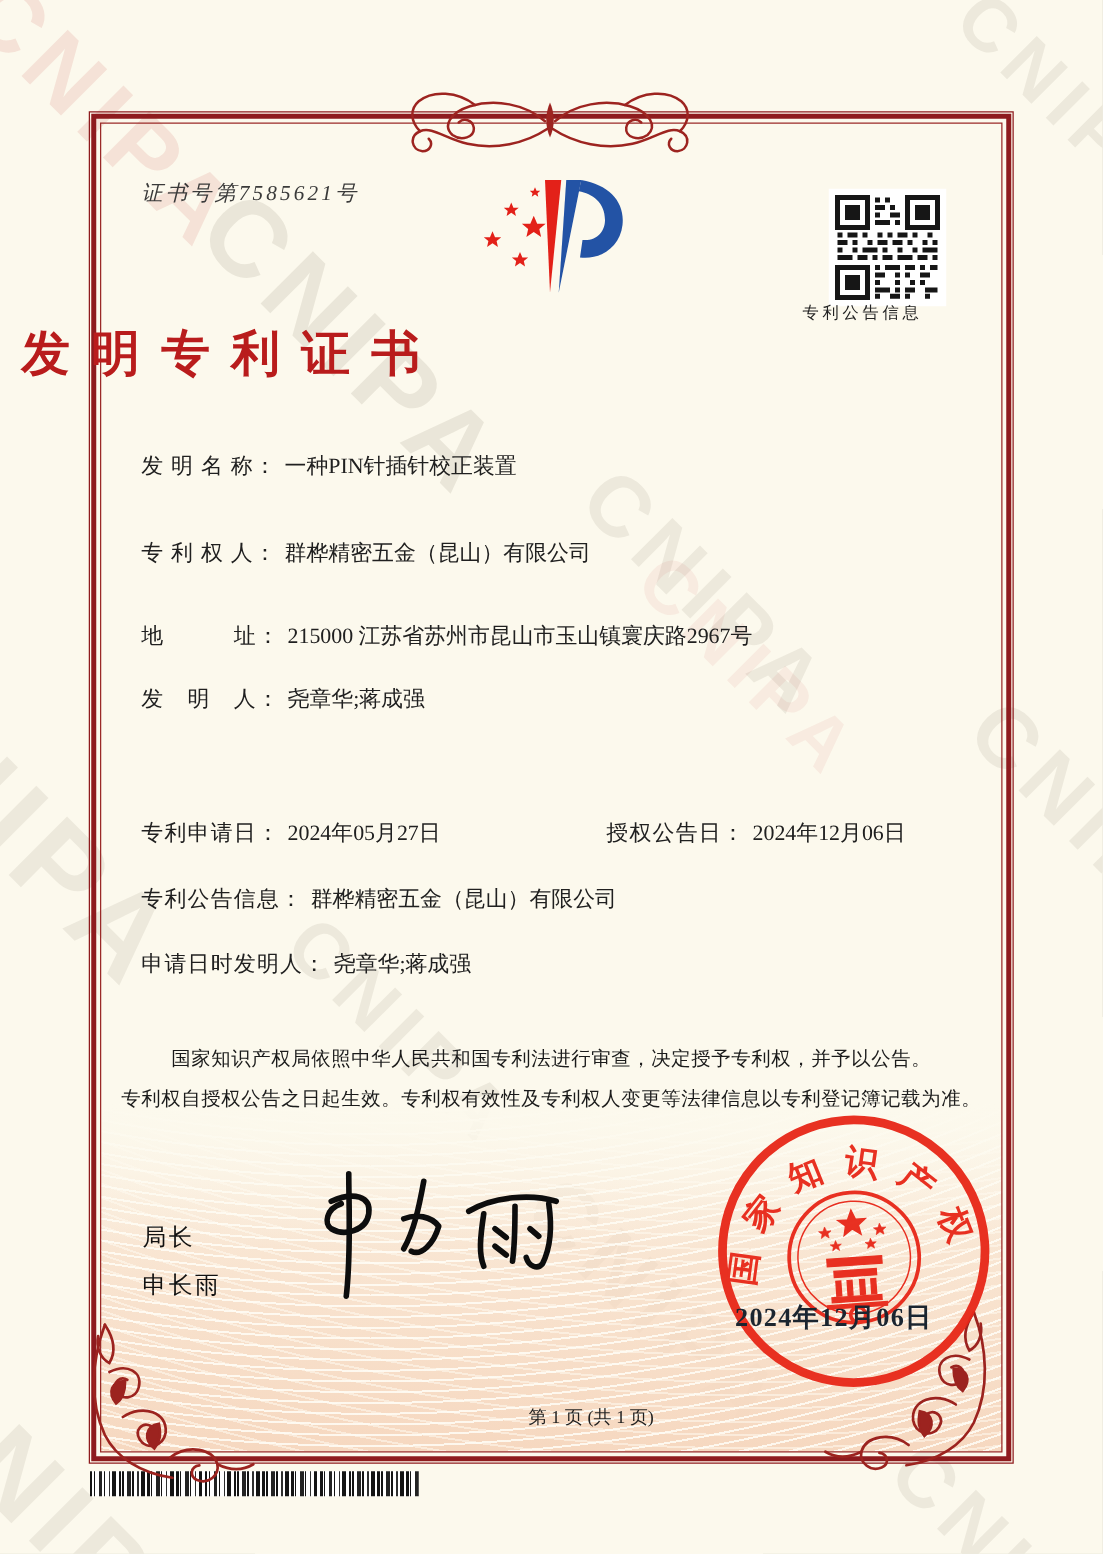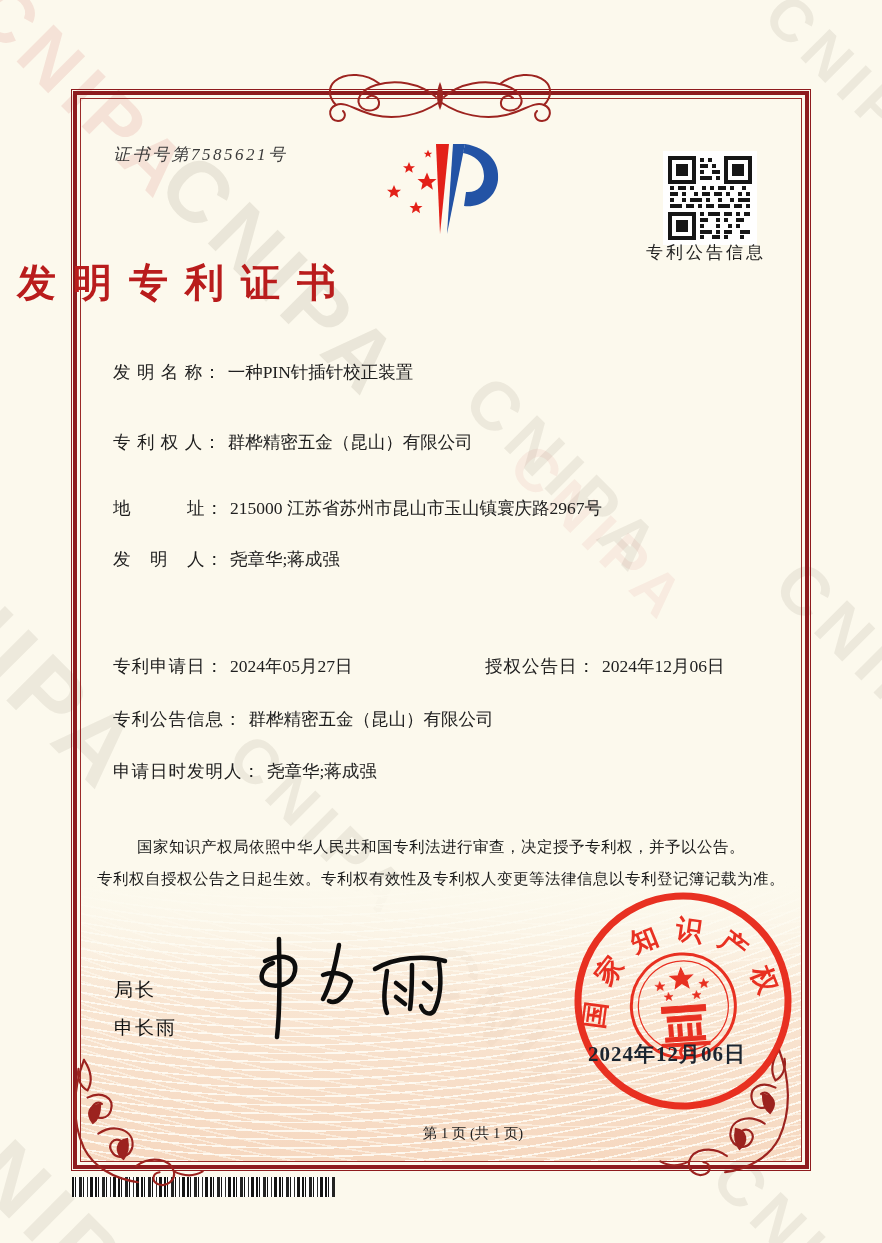--- a/index.html
+++ b/index.html
@@ -35,22 +35,22 @@
   
   .orn{position:absolute;z-index:4;pointer-events:none;}
   
   .certno{position:absolute;left:113px;top:143px;z-index:3;font-size:17px;letter-spacing:2.5px;color:#3a3a3a;font-style:italic;}
   .logo{position:absolute;left:372px;top:142px;z-index:3;}
   .title{
     position:absolute;left:0;top:256px;width:100%;z-index:3;text-align:left;
     font-size:39px;font-weight:700;color:#b91c1c;letter-spacing:17px;text-indent:17px;
   }
   .qr{position:absolute;left:663px;top:151px;z-index:3;background:#fff;padding:5px;}
-  .qrcap{position:absolute;left:642px;top:241px;width:128px;z-index:3;text-align:center;
-         font-size:17px;letter-spacing:3px;color:#222;}
+  .qrcap{position:absolute;left:642px;top:241px;width:128px;z-index:3;text-align:left;
+         font-size:13px;letter-spacing:3px;color:#222;}
   
   .row{position:absolute;left:113px;z-index:3;white-space:nowrap;font-size:17.5px;color:#202020;}
   .row .lbl{letter-spacing:1px;}
   .row .val{margin-left:6px;}
   .row .rcol{position:absolute;left:372px;top:0;white-space:nowrap;}
   
   .legal{position:absolute;left:0;width:100%;z-index:3;text-align:center;
          font-size:15.5px;letter-spacing:.5px;color:#1b1b1b;white-space:nowrap;}
   
   .signer{position:absolute;left:114px;z-index:4;font-size:19px;color:#111;letter-spacing:2px;}

